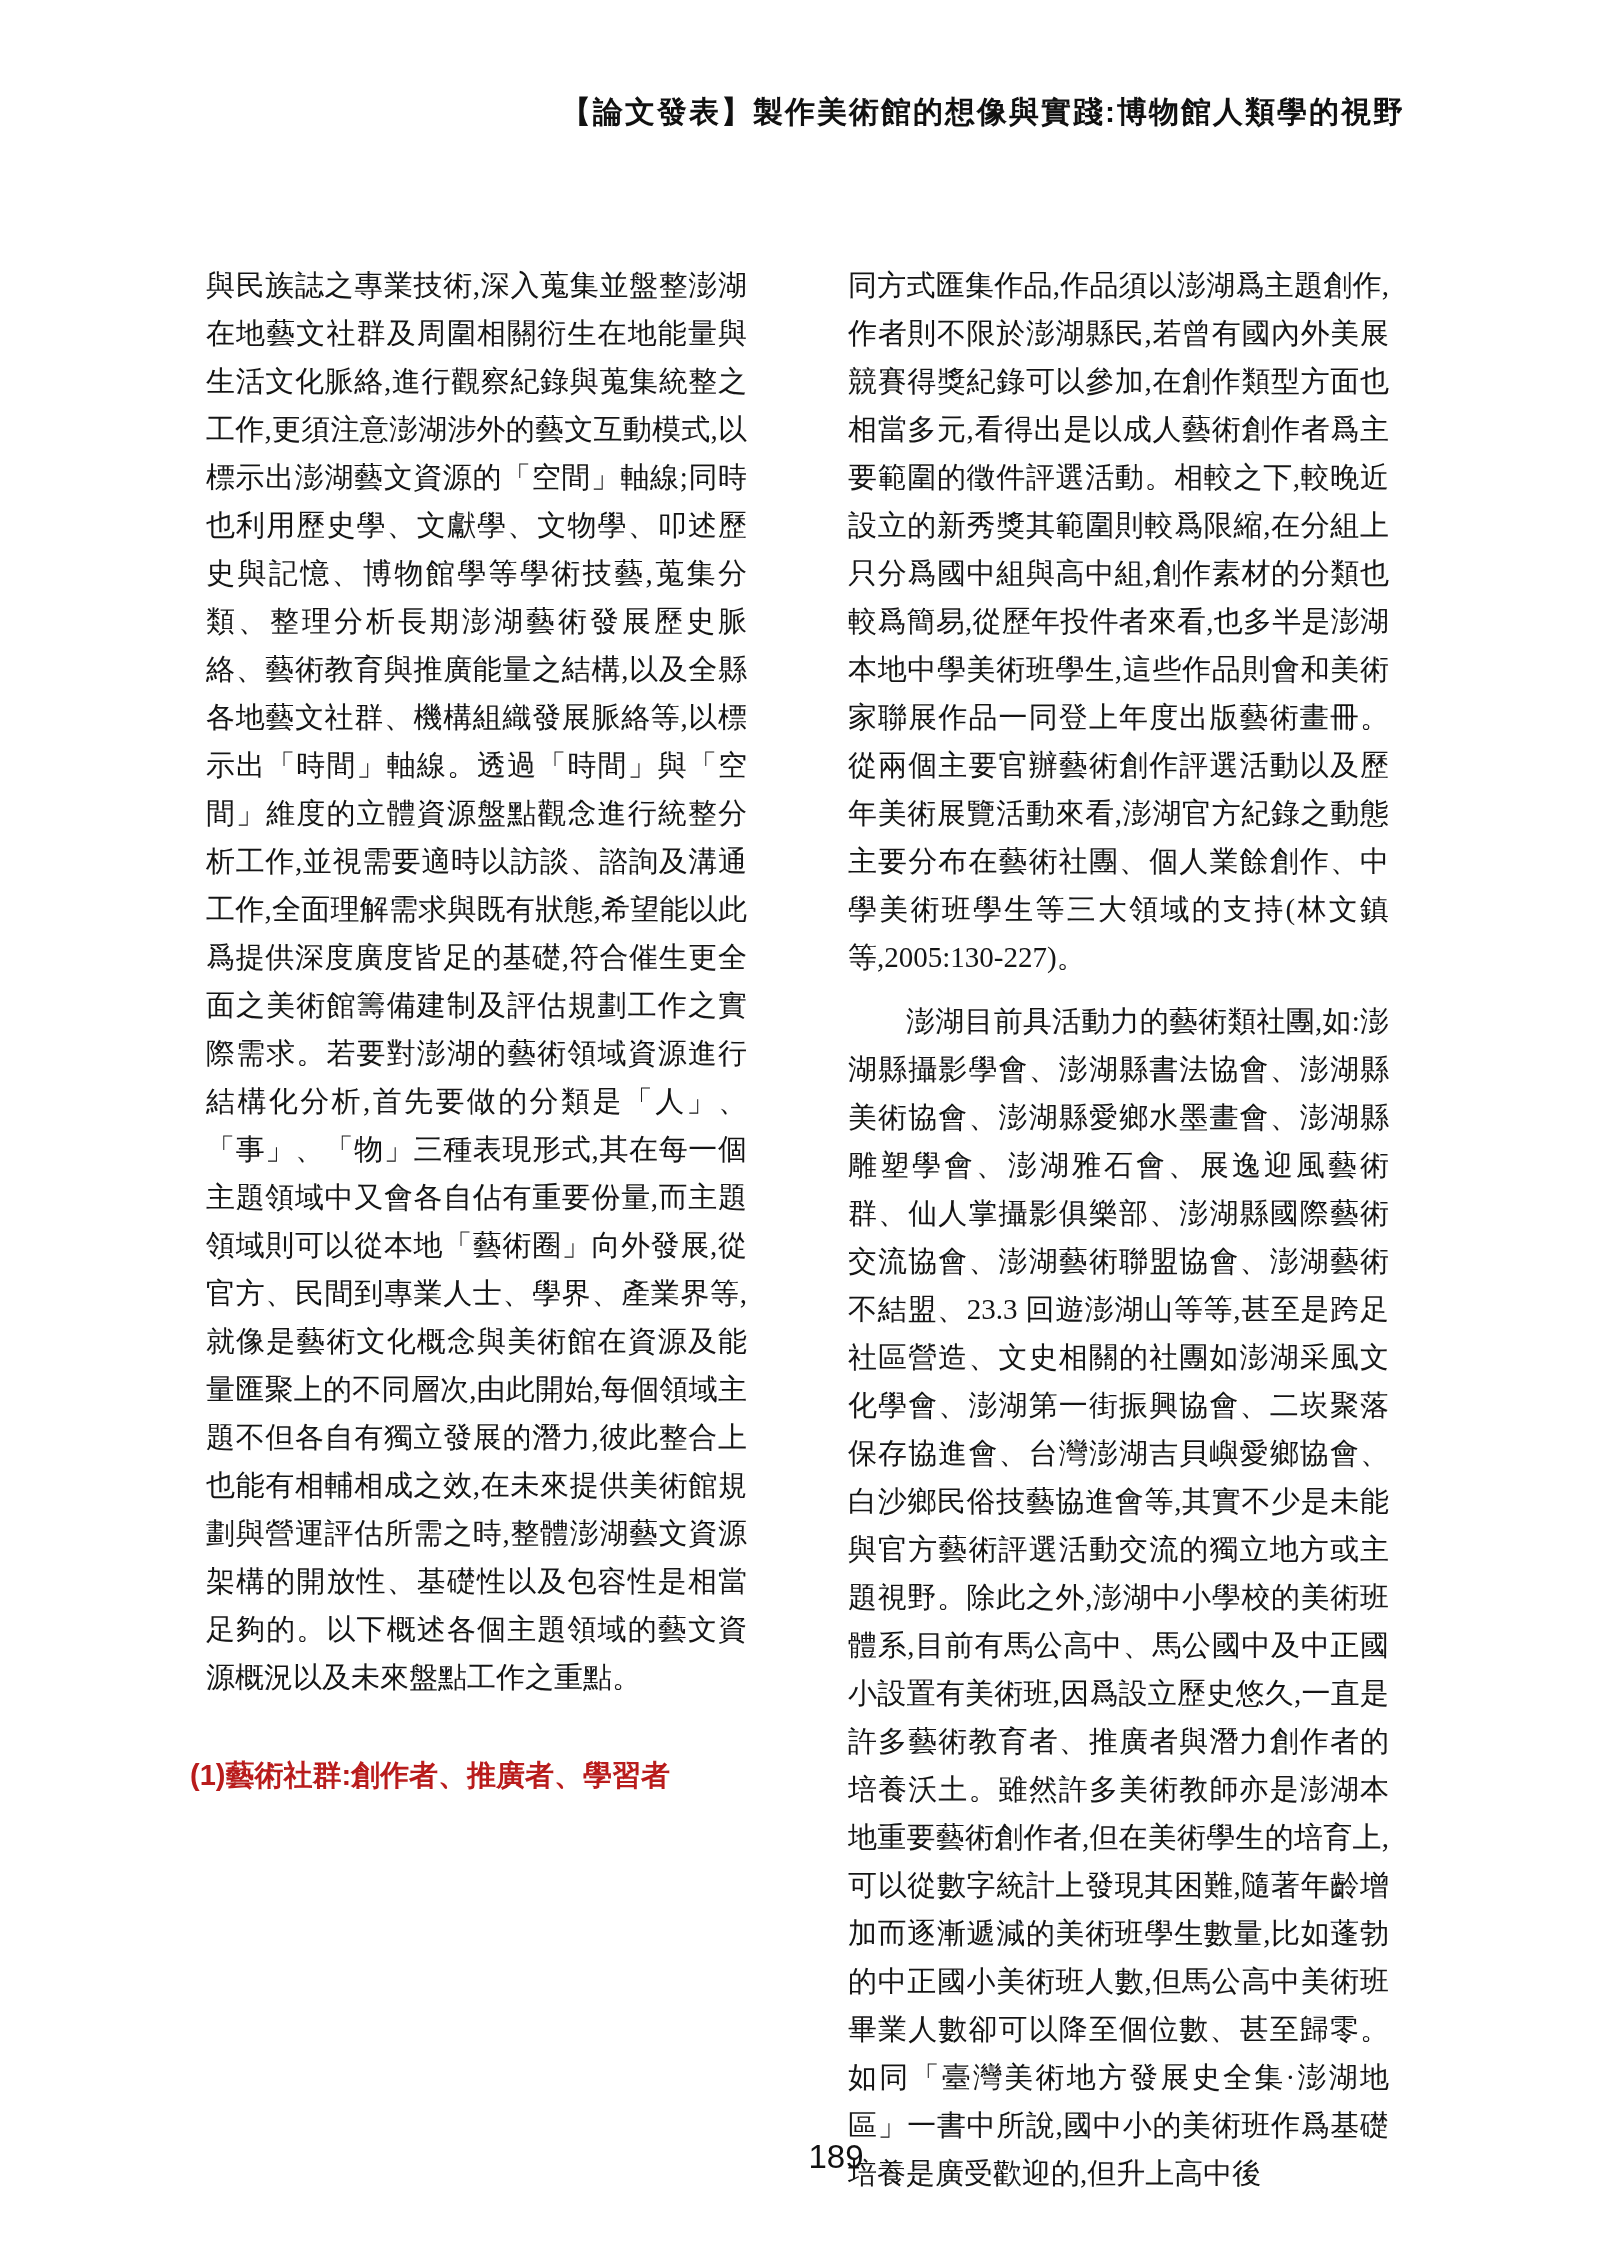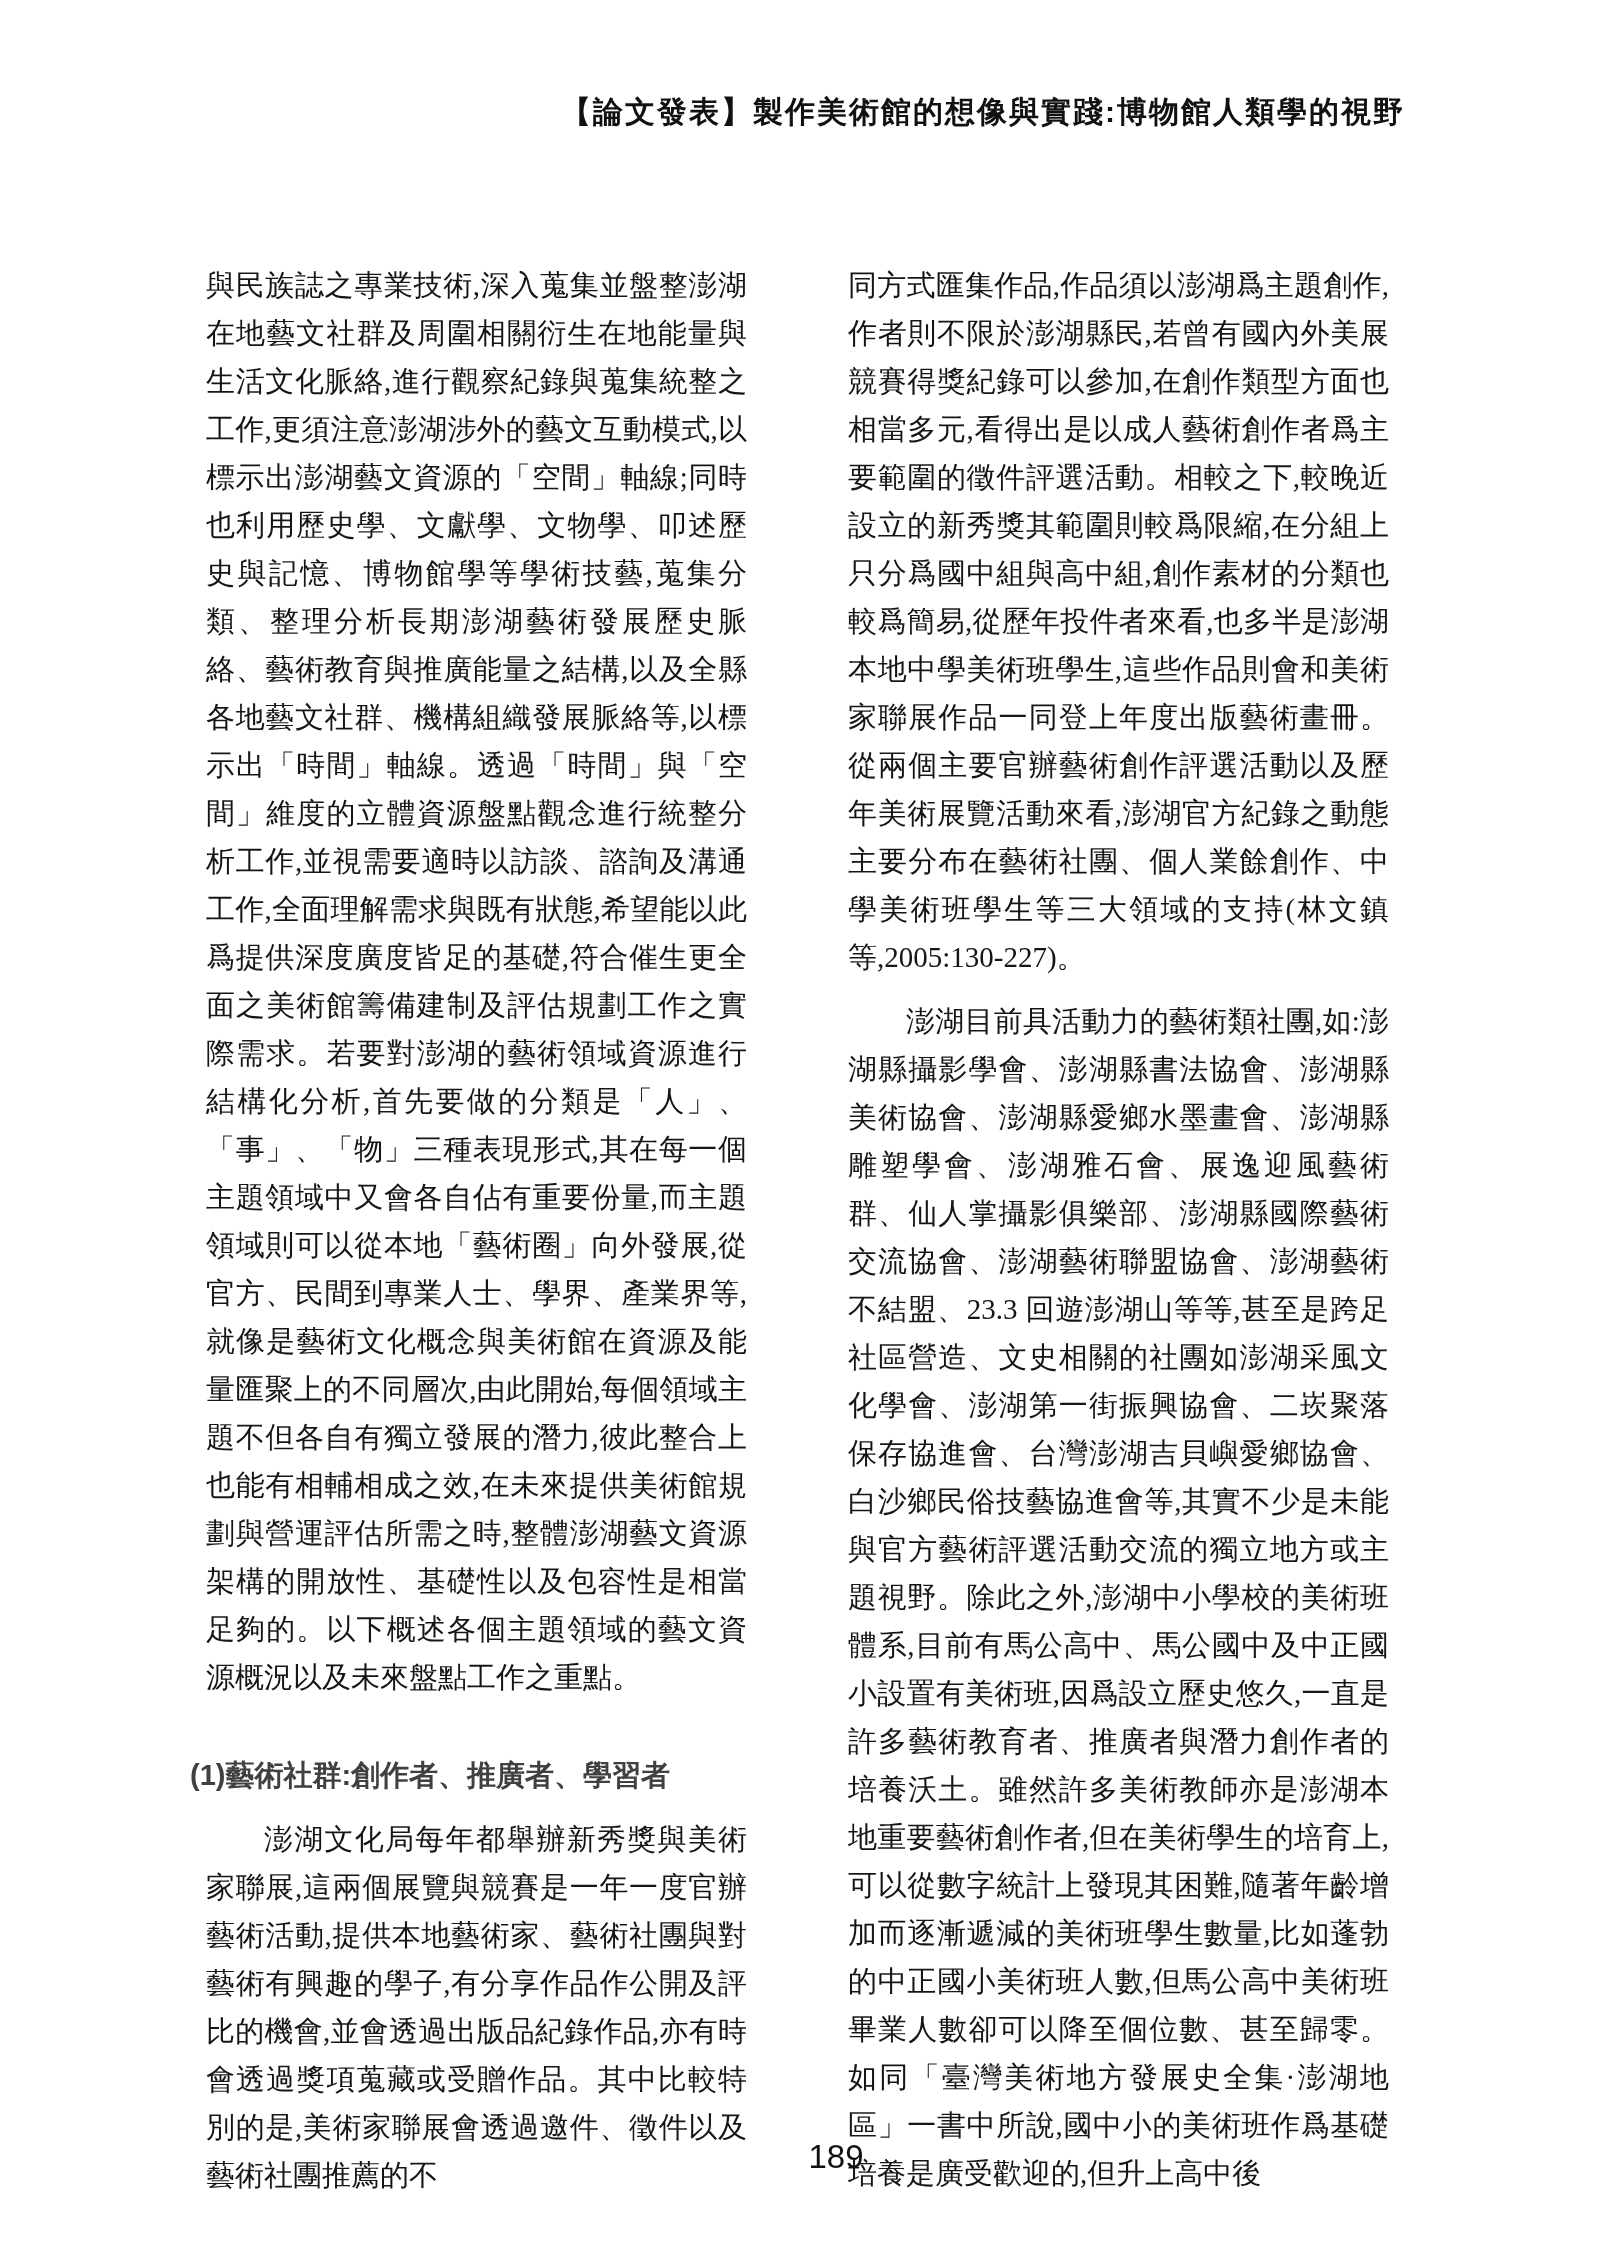--- a/index.html
+++ b/index.html
@@ -51,21 +51,21 @@
   .para.indent {
     text-indent: 2em;
   }
   .section-heading {
     margin: 50px 0 0 0;
     font-family: "Liberation Sans", "DejaVu Sans", sans-serif;
     font-weight: bold;
     font-size: 29px;
     line-height: 48px;
     text-align: left;
-    color: #404040;
+    color: #b91c1c;
   }
   .page-number {
     position: absolute;
     top: 2138px;
     left: 0;
     width: 1600px;
     text-align: center;
     font-family: "Liberation Sans", "DejaVu Sans", sans-serif;
     font-size: 33px;
     color: #111111;
@@ -77,21 +77,20 @@
 
 <div class="page">
 
   <div class="running-header">【論文發表】製作美術館的想像與實踐:博物館人類學的視野</div>
 
   <div class="columns">
 
     <div class="col">
       <p class="para">與民族誌之專業技術,深入蒐集並盤整澎湖在地藝文社群及周圍相關衍生在地能量與生活文化脈絡,進行觀察紀錄與蒐集統整之工作,更須注意澎湖涉外的藝文互動模式,以標示出澎湖藝文資源的「空間」軸線;同時也利用歷史學、文獻學、文物學、叩述歷史與記憶、博物館學等學術技藝,蒐集分類、整理分析長期澎湖藝術發展歷史脈絡、藝術教育與推廣能量之結構,以及全縣各地藝文社群、機構組織發展脈絡等,以標示出「時間」軸線。透過「時間」與「空間」維度的立體資源盤點觀念進行統整分析工作,並視需要適時以訪談、諮詢及溝通工作,全面理解需求與既有狀態,希望能以此爲提供深度廣度皆足的基礎,符合催生更全面之美術館籌備建制及評估規劃工作之實際需求。若要對澎湖的藝術領域資源進行結構化分析,首先要做的分類是「人」、「事」、「物」三種表現形式,其在每一個主題領域中又會各自佔有重要份量,而主題領域則可以從本地「藝術圈」向外發展,從官方、民間到專業人士、學界、產業界等,就像是藝術文化概念與美術館在資源及能量匯聚上的不同層次,由此開始,每個領域主題不但各自有獨立發展的潛力,彼此整合上也能有相輔相成之效,在未來提供美術館規劃與營運評估所需之時,整體澎湖藝文資源架構的開放性、基礎性以及包容性是相當足夠的。以下概述各個主題領域的藝文資源概況以及未來盤點工作之重點。</p>
       <p class="section-heading">(1)藝術社群:創作者、推廣者、學習者</p>
-      <p class="para indent">澎湖文化局每年都舉辦新秀獎與美術家聯展,這兩個展覽與競賽是一年一度官辦藝術活動,提供本地藝術家、藝術社團與對藝術有興趣的學子,有分享作品作公開及評比的機會,並會透過出版品紀錄作品,亦有時會透過獎項蒐藏或受贈作品。其中比較特別的是,美術家聯展會透過邀件、徵件以及藝術社團推薦的不</p>
     </div>
 
     <div class="col">
       <p class="para">同方式匯集作品,作品須以澎湖爲主題創作,作者則不限於澎湖縣民,若曾有國內外美展競賽得獎紀錄可以參加,在創作類型方面也相當多元,看得出是以成人藝術創作者爲主要範圍的徵件評選活動。相較之下,較晚近設立的新秀獎其範圍則較爲限縮,在分組上只分爲國中組與高中組,創作素材的分類也較爲簡易,從歷年投件者來看,也多半是澎湖本地中學美術班學生,這些作品則會和美術家聯展作品一同登上年度出版藝術畫冊。從兩個主要官辦藝術創作評選活動以及歷年美術展覽活動來看,澎湖官方紀錄之動態主要分布在藝術社團、個人業餘創作、中學美術班學生等三大領域的支持(林文鎮等,2005:130-227)。</p>
       <p class="para indent">澎湖目前具活動力的藝術類社團,如:澎湖縣攝影學會、澎湖縣書法協會、澎湖縣美術協會、澎湖縣愛鄉水墨畫會、澎湖縣雕塑學會、澎湖雅石會、展逸迎風藝術群、仙人掌攝影俱樂部、澎湖縣國際藝術交流協會、澎湖藝術聯盟協會、澎湖藝術不結盟、23.3 回遊澎湖山等等,甚至是跨足社區營造、文史相關的社團如澎湖采風文化學會、澎湖第一街振興協會、二崁聚落保存協進會、台灣澎湖吉貝嶼愛鄉協會、白沙鄉民俗技藝協進會等,其實不少是未能與官方藝術評選活動交流的獨立地方或主題視野。除此之外,澎湖中小學校的美術班體系,目前有馬公高中、馬公國中及中正國小設置有美術班,因爲設立歷史悠久,一直是許多藝術教育者、推廣者與潛力創作者的培養沃土。雖然許多美術教師亦是澎湖本地重要藝術創作者,但在美術學生的培育上,可以從數字統計上發現其困難,隨著年齡增加而逐漸遞減的美術班學生數量,比如蓬勃的中正國小美術班人數,但馬公高中美術班畢業人數卻可以降至個位數、甚至歸零。如同「臺灣美術地方發展史全集·澎湖地區」一書中所說,國中小的美術班作爲基礎培養是廣受歡迎的,但升上高中後</p>
     </div>
 
   </div>
 
   <div class="page-number">189</div>

